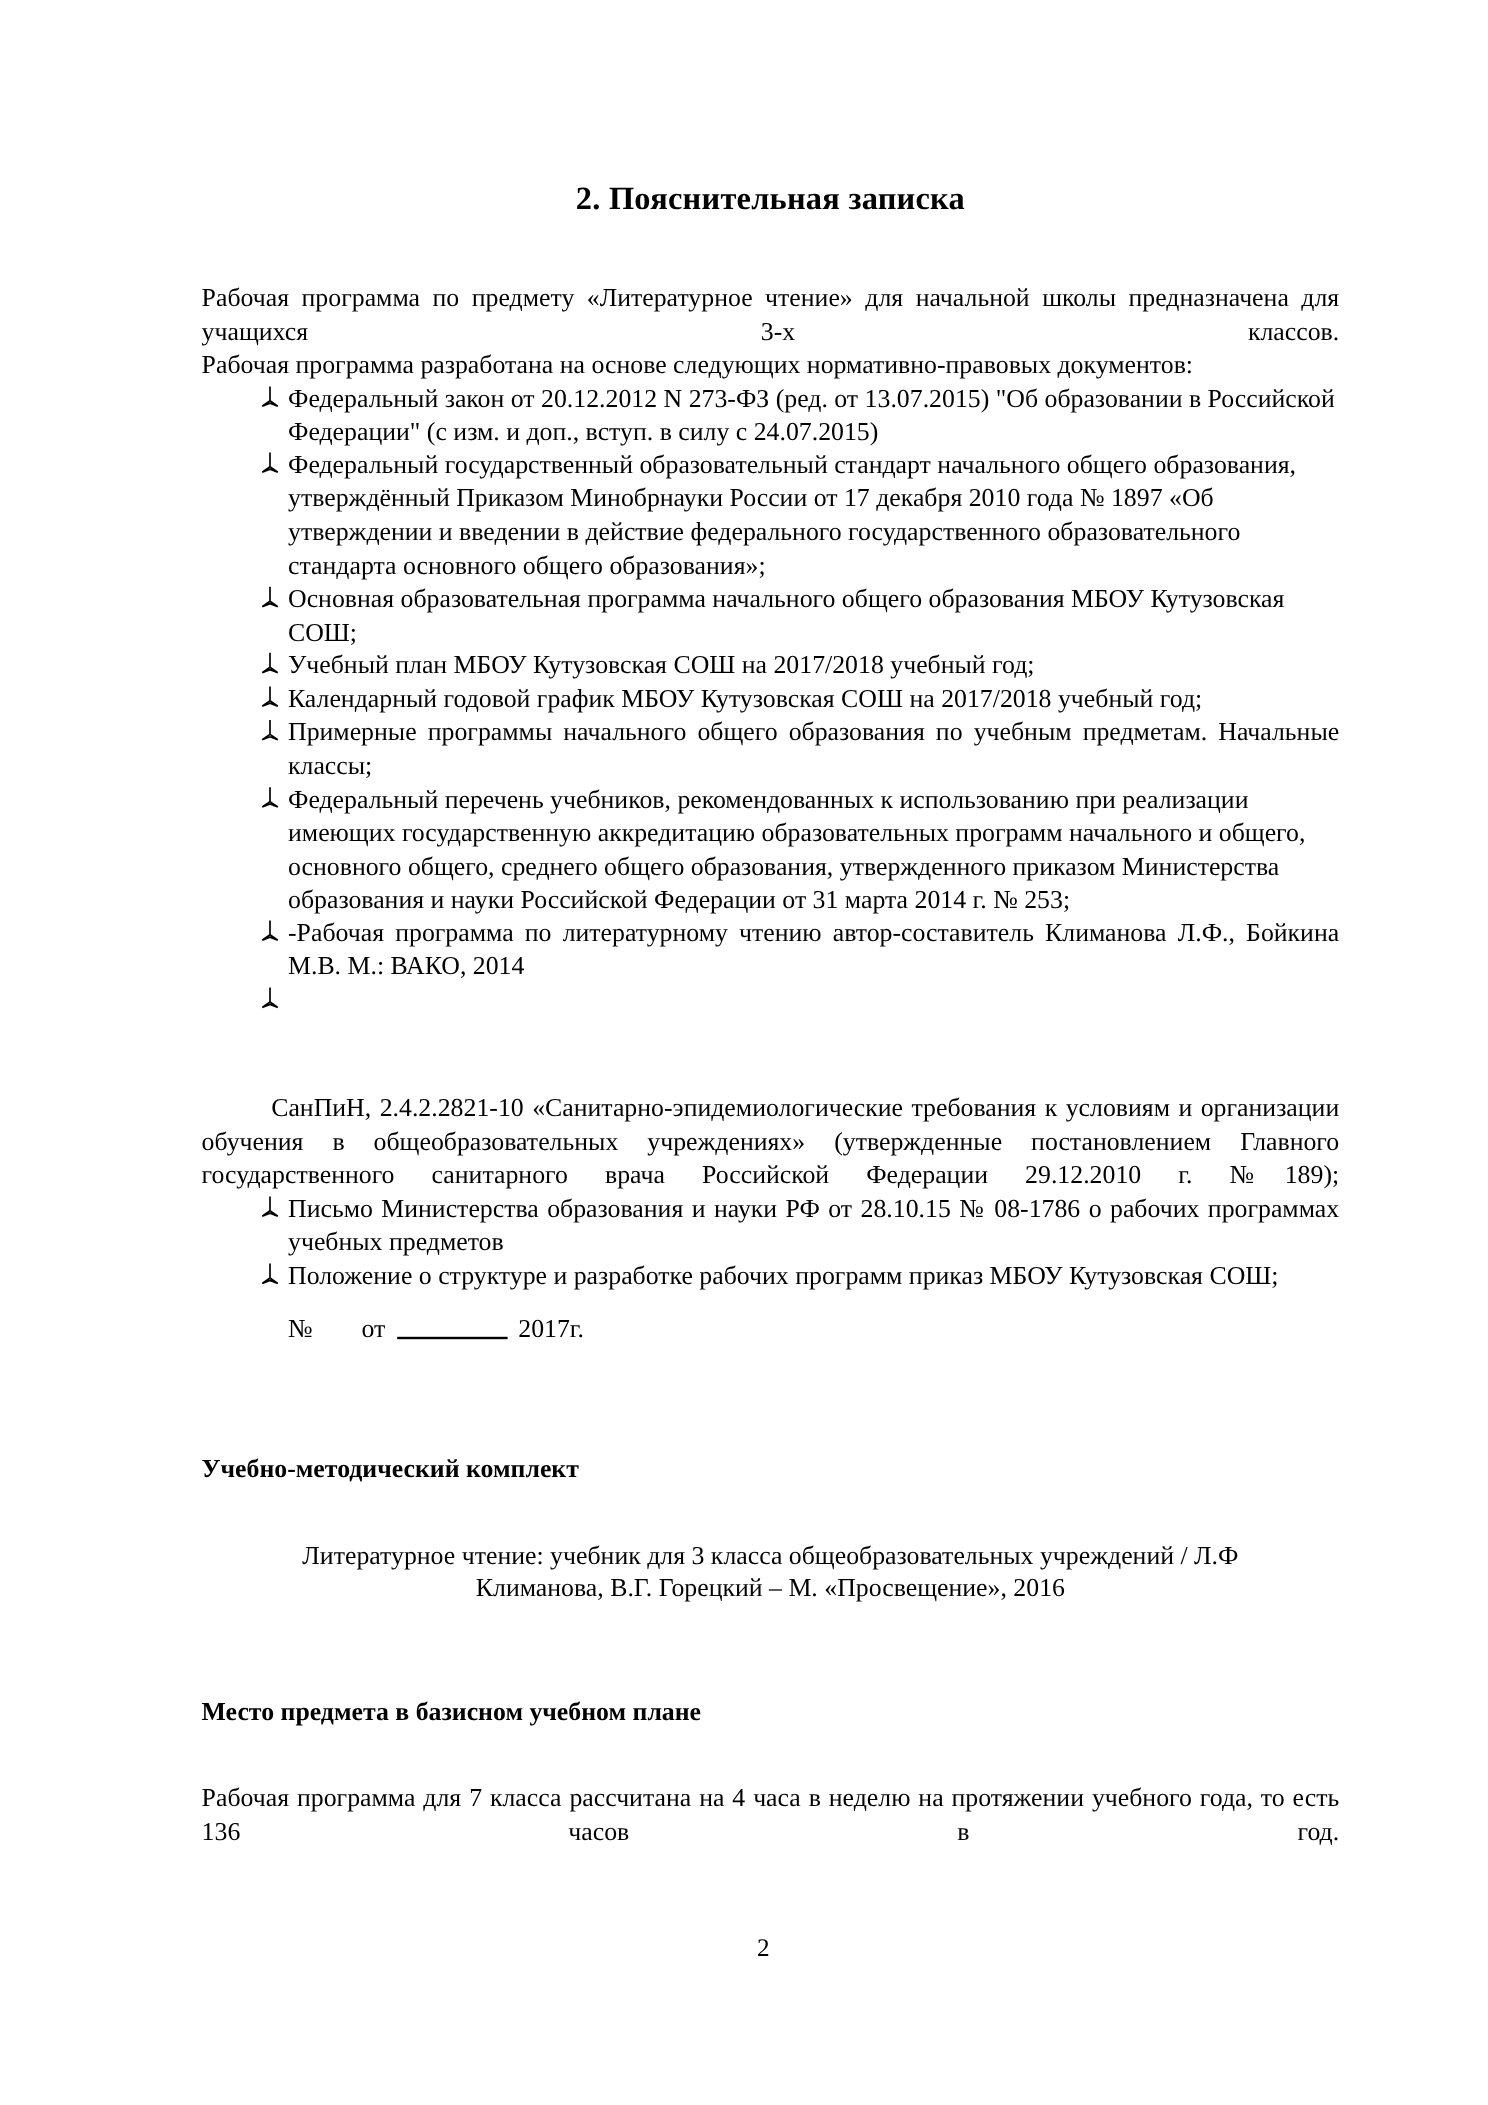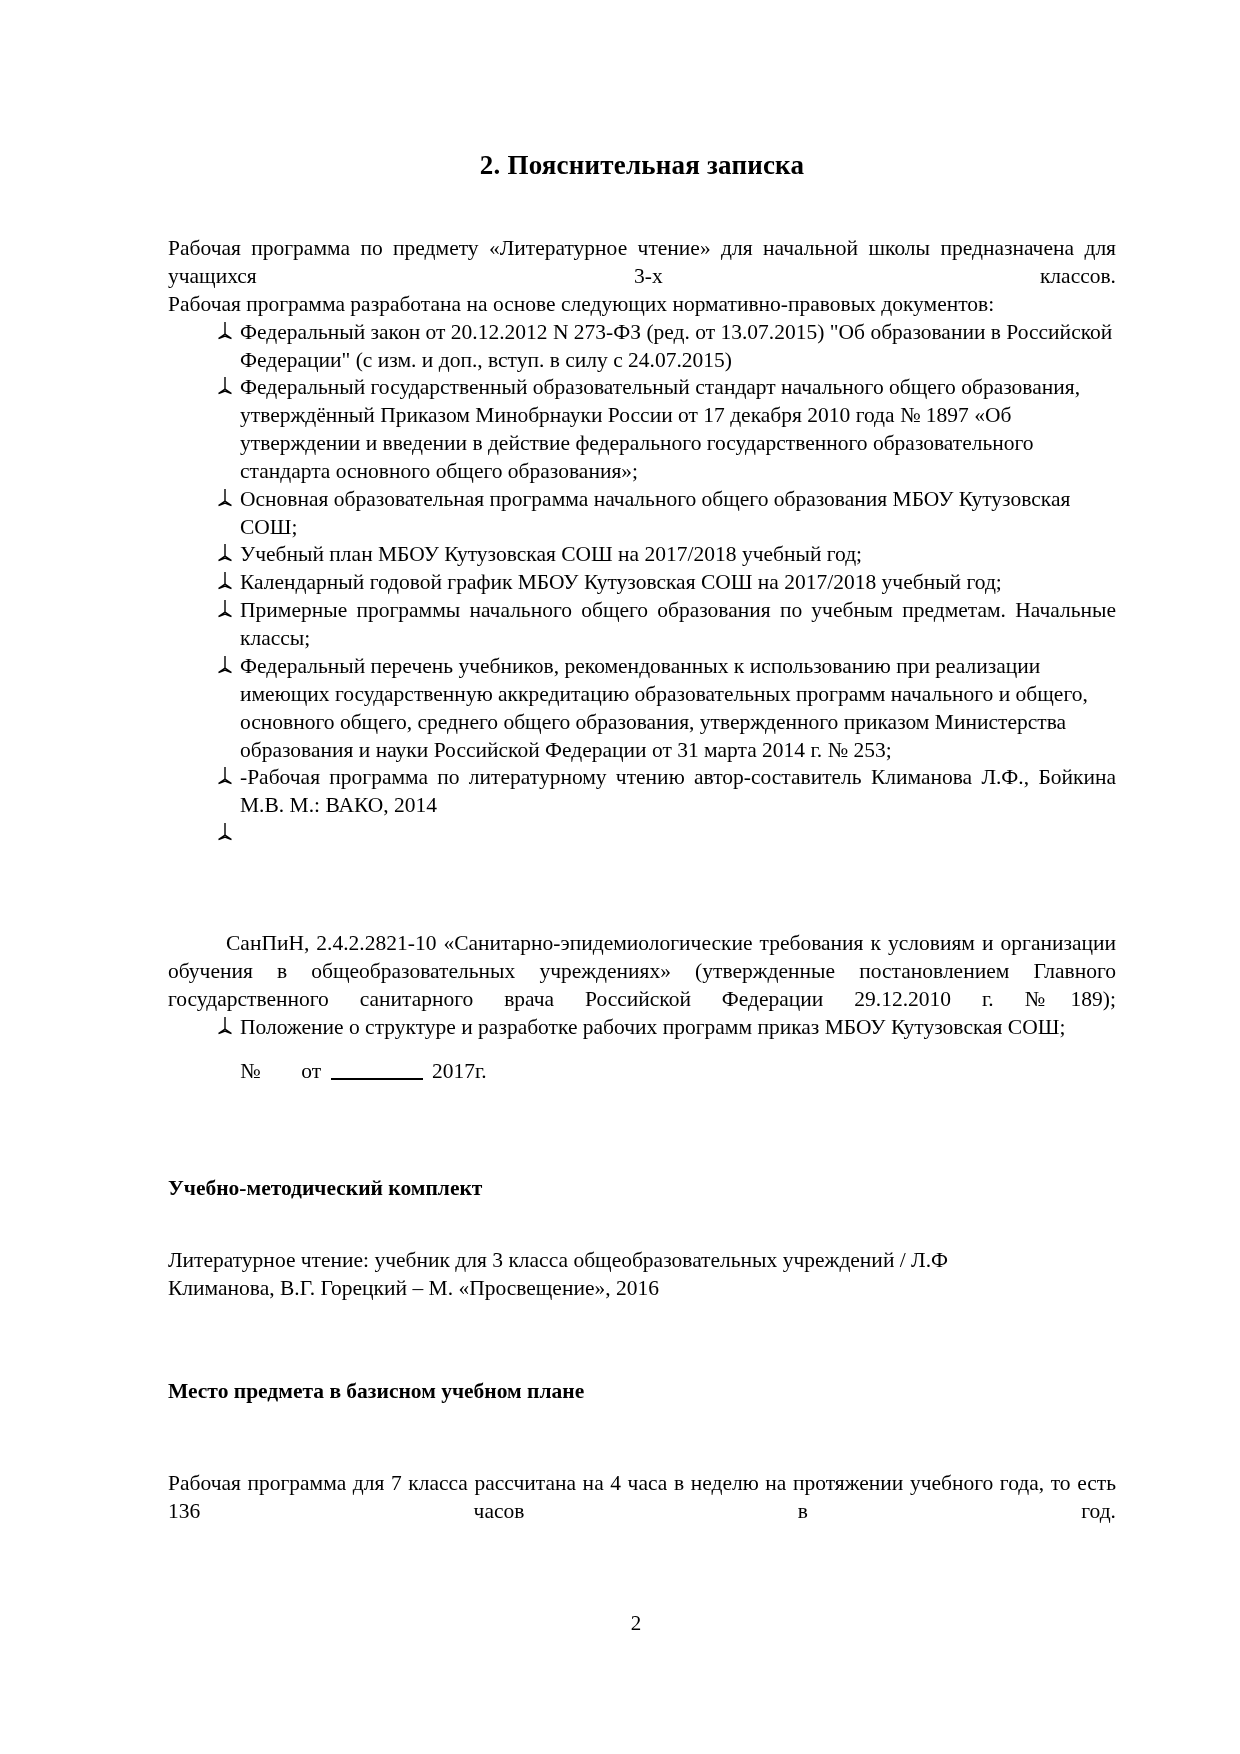--- a/index.html
+++ b/index.html
@@ -34,21 +34,20 @@
   .para {
     font-size: 21.5px;
     line-height: 1.30;
     margin: 0;
     text-align: justify;
     text-justify: inter-word;
   }
   .para-justify-all {
     text-align: justify;
     text-align-last: justify;
-    margin-top: 20px;
   }
   .para-left {
     text-align: left;
   }
   .para-indent {
     text-indent: 58px;
   }
   ul.doc-list {
     list-style: none;
     margin: 0;
@@ -86,21 +85,21 @@
   .gap-m { height: 28px; }
   .gap-l { height: 46px; }
   .gap-xl { height: 62px; }
   .center-head {
     text-align: left;
     font-weight: bold;
     font-size: 21.5px;
     margin: 0;
   }
   .center-para {
-    text-align: left;
+    text-align: center;
     font-size: 21.5px;
     line-height: 1.30;
     margin: 0;
   }
   .underline-blank {
     display: inline-block;
     width: 92px;
     border-bottom: 2px solid #000;
     height: 16px;
     vertical-align: -2px;
@@ -211,20 +210,28 @@
     </li>
 
   </ul>
 
   <div class="gap-xl"></div>
 
   <p class="para para-indent para-justify-all">СанПиН, 2.4.2.2821-10 «Санитарно-эпидемиологические требования к условиям и организации обучения в общеобразовательных    учреждениях» (утвержденные постановлением Главного государственного санитарного врача Российской Федерации 29.12.2010 г. №189);</p>
 
   <ul class="doc-list">
 
+    <li class="just last-justify">
+      <span class="bullet">
+        <svg width="18" height="20" viewBox="0 0 18 20" aria-hidden="true">
+          <path d="M9 1 L9 13 M9 13 L2.5 17.5 M9 13 L15.5 17.5 M2.5 17.5 L9 15 L15.5 17.5" stroke="#000" stroke-width="1.4" fill="none" stroke-linejoin="miter"></path>
+        </svg>
+      </span>
+      <span class="li-text">Письмо Министерства образования и науки РФ от 28.10.15 №  08-1786 о рабочих программах учебных предметов</span>
+    </li>
 
     <li class="just last-justify">
       <span class="bullet">
         <svg width="18" height="20" viewBox="0 0 18 20" aria-hidden="true">
           <path d="M9 1 L9 13 M9 13 L2.5 17.5 M9 13 L15.5 17.5 M2.5 17.5 L9 15 L15.5 17.5" stroke="#000" stroke-width="1.4" fill="none" stroke-linejoin="miter"></path>
         </svg>
       </span>
       <span class="li-text">Положение о структуре и разработке рабочих программ приказ  МБОУ Кутузовская СОШ;</span>
     </li>
 

